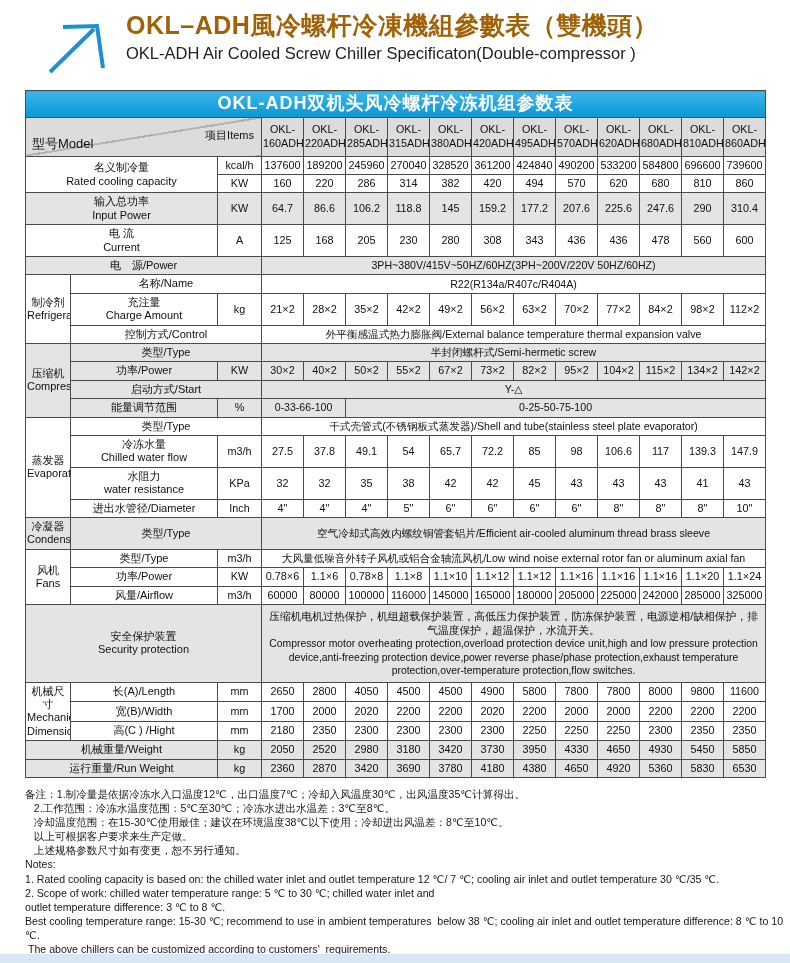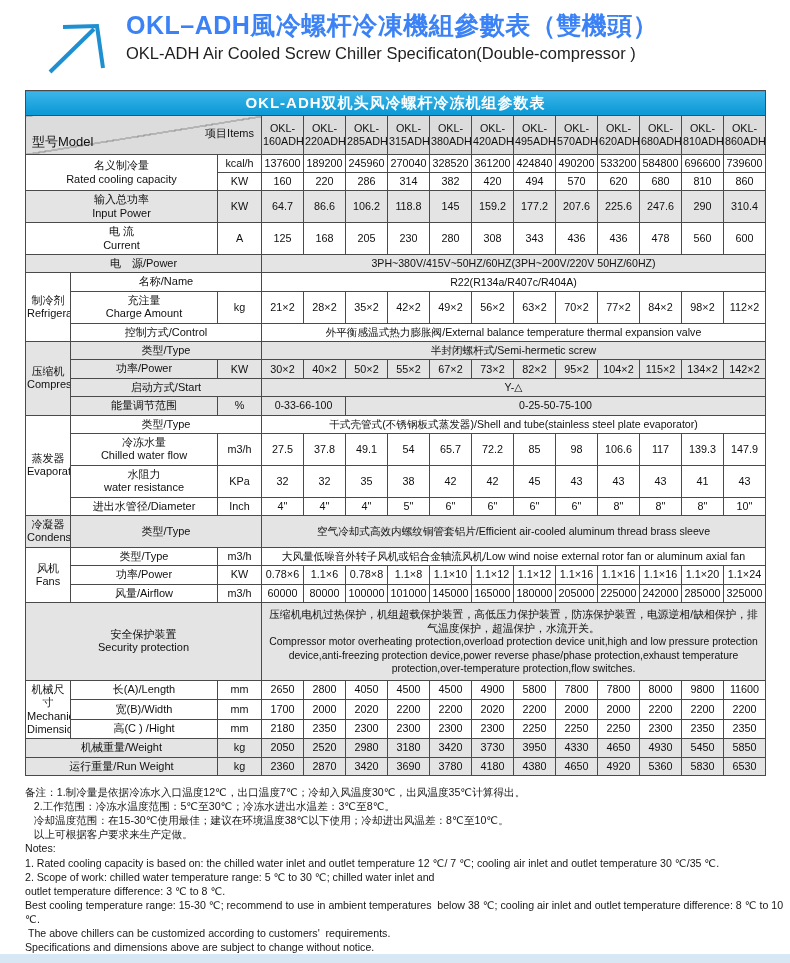--- a/index.html
+++ b/index.html
@@ -4,33 +4,33 @@
 <style>
   html,body{margin:0;padding:0;}
   body{
     width:790px;height:963px;position:relative;overflow:hidden;
     background:#ffffff;color:#111;
     font-family:"Liberation Sans","DejaVu Sans",sans-serif;
   }
   
   .page-header{display:flex;align-items:flex-start;gap:14px;padding:10px 0 0 36px;height:86px;box-sizing:border-box;}
   .logo{flex:0 0 auto;margin-top:6px;}
-  .titles h1{margin:0;font-size:25px;line-height:1.2;font-weight:600;color:#3b82f6;letter-spacing:0.5px;}
+  .titles h1{margin:0;font-size:25px;line-height:1.2;font-weight:600;color:#a16207;letter-spacing:0.5px;}
   .titles .sub{font-size:16.5px;color:#1e1e1e;margin-top:4px;}
   
   .tablewrap{margin:4px 0 0 25px;}
   table{border-collapse:collapse;table-layout:fixed;width:740px;}
   td{
     border:1px solid #4a4a4a;text-align:center;vertical-align:middle;
     padding:2px 1px;font-size:10.8px;line-height:1.22;color:#101010;
     overflow:hidden;background:#ffffff;
   }
   td.caption{
     height:20px;background:linear-gradient(180deg,#3cb6ea 0%,#109bd7 85%);
-    color:#ffffff;font-size:15px;font-weight:bold;letter-spacing:1px;padding:2px;
+    color:#ffffff;font-size:18px;font-weight:bold;letter-spacing:1px;padding:2px;
   }
   tr.g td{background:#e4e4e4;}
   td.model,td.corner{background:#dcdcdc;}
   td.model{font-size:10.8px;line-height:1.25;height:34px;}
   td.corner{
     position:relative;height:34px;
     background:
       linear-gradient(to bottom right,transparent 49.3%,#8b8b8b 49.3%,#8b8b8b 50.7%,transparent 50.7%),
       #dcdcdc;
   }
@@ -693,21 +693,21 @@
           <td class="val">
             <div>60000</div>
           </td>
           <td class="val">
             <div>80000</div>
           </td>
           <td class="val">
             <div>100000</div>
           </td>
           <td class="val">
-            <div>101000</div>
+            <div>116000</div>
           </td>
           <td class="val">
             <div>145000</div>
           </td>
           <td class="val">
             <div>165000</div>
           </td>
           <td class="val">
             <div>180000</div>
           </td>
@@ -963,20 +963,21 @@
         </tr>
       </tbody>
   </table>
 </div>
 
 <div class="notes">
     <div class="zh">备注：1.制冷量是依据冷冻水入口温度12℃，出口温度7℃；冷却入风温度30℃，出风温度35℃计算得出。</div>
     <div class="zh">   2.工作范围：冷冻水温度范围：5℃至30℃；冷冻水进出水温差：3℃至8℃。</div>
     <div class="zh">   冷却温度范围：在15-30℃使用最佳；建议在环境温度38℃以下使用；冷却进出风温差：8℃至10℃。</div>
     <div class="zh">   以上可根据客户要求来生产定做。</div>
+    <div class="zh">   上述规格参数尺寸如有变更，恕不另行通知。</div>
     <div class="en">Notes:</div>
     <div class="en">1. Rated cooling capacity is based on: the chilled water inlet and outlet temperature 12 ℃/ 7 ℃; cooling air inlet and outlet temperature 30 ℃/35 ℃.</div>
     <div class="en">2. Scope of work: chilled water temperature range: 5 ℃ to 30 ℃; chilled water inlet and</div>
     <div class="en">outlet temperature difference: 3 ℃ to 8 ℃.</div>
     <div class="en">Best cooling temperature range: 15-30 ℃; recommend to use in ambient temperatures  below 38 ℃; cooling air inlet and outlet temperature difference: 8 ℃ to 10 ℃.</div>
     <div class="en"> The above chillers can be customized according to customers'  requirements.</div>
     <div class="en">Specifications and dimensions above are subject to change without notice.</div>
   </div>
 
 <div class="strip"></div>

